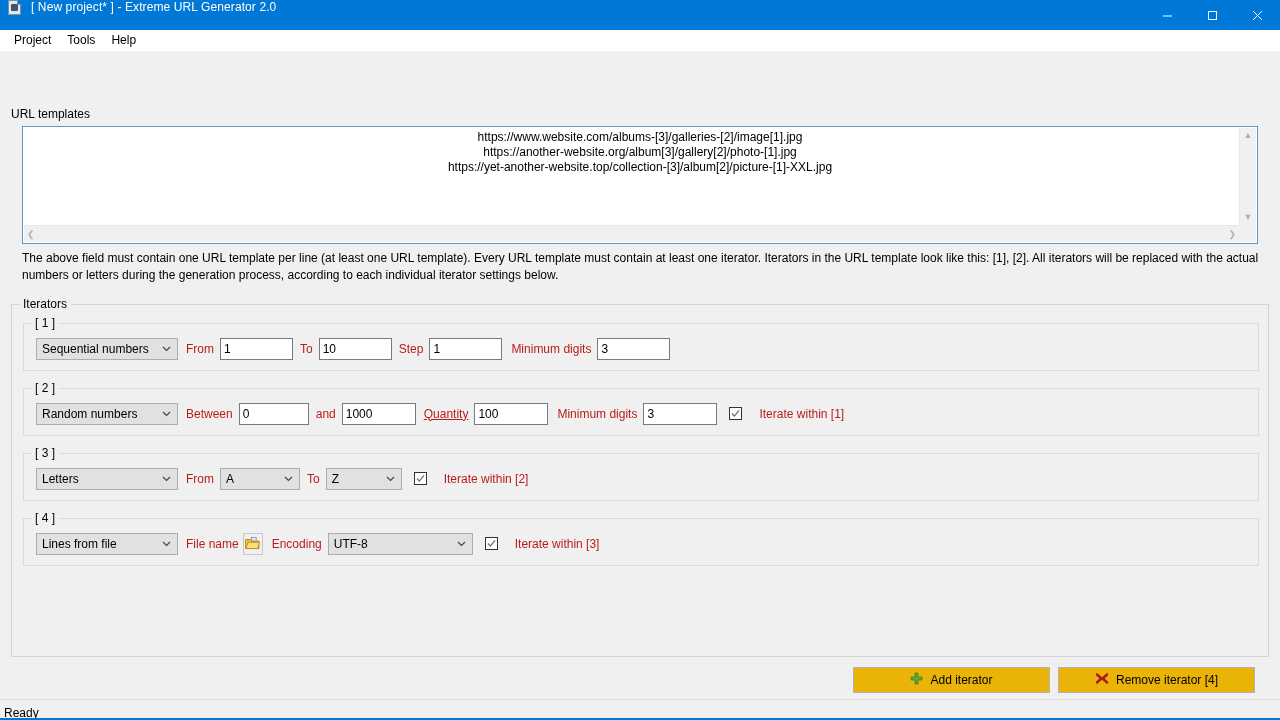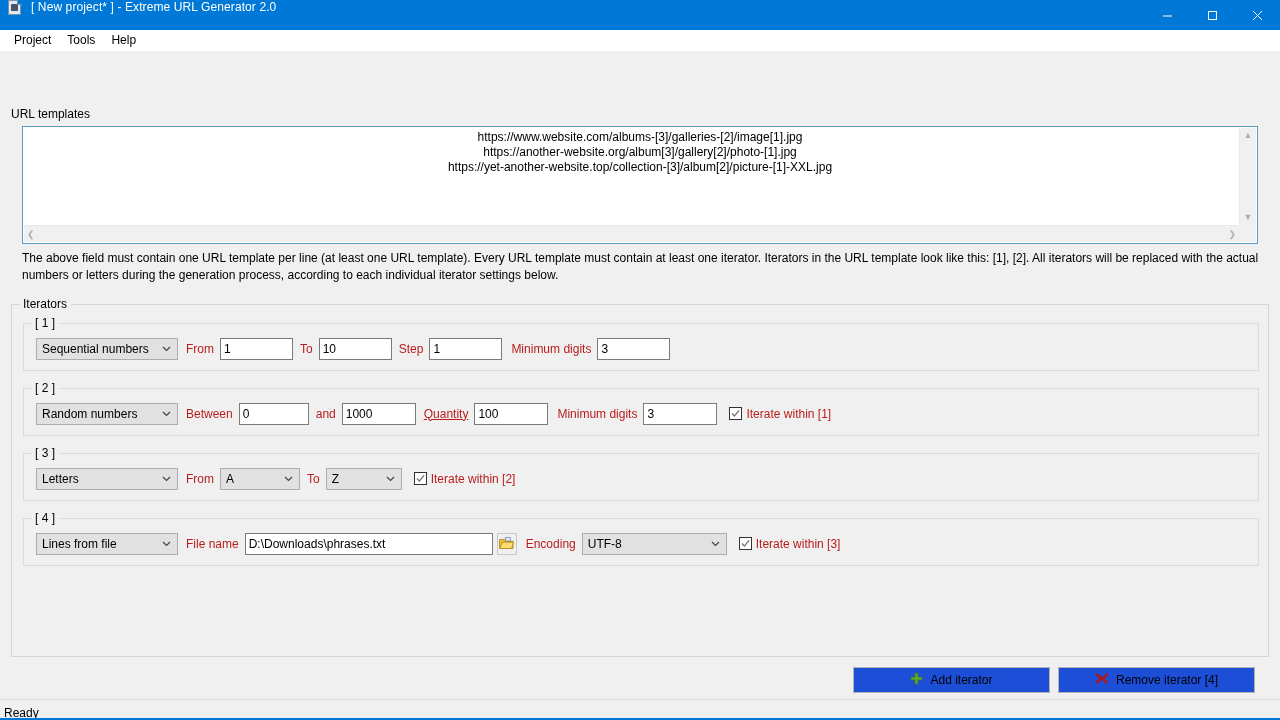--- a/index.html
+++ b/index.html
@@ -193,21 +193,21 @@
     display: flex; align-items: center;
     padding: 0 3px;
     font-size: 12px;
     color: #000;
     flex: none;
     overflow: hidden;
     white-space: nowrap;
   }
 
   .chk {
-    display: flex; align-items: center; flex: none;
+    display: flex; align-items: center; flex: none; gap: 13px;
   }
   .chk .box {
     width: 13px; height: 13px;
     background: #fff;
     border: 1px solid #333;
     margin-right: 4px;
     position: relative;
     flex: none;
   }
   .chk .box svg { position: absolute; left: 1px; top: 1px; }
@@ -216,21 +216,21 @@
     width: 20px; height: 22px;
     background: #f0f0f0;
     border: 1px solid #c8c8c8;
     display: flex; align-items: center; justify-content: center;
     flex: none;
   }
 
   
   .btn {
     height: 26px;
-    background: #1d4ed8;
+    background: #eab308;
     border: 1px solid #b4b4b4;
     display: flex; align-items: center; justify-content: center;
     font-size: 12px;
     color: #000;
     position: absolute;
     gap: 7px;
   }
   #add-iterator { left: 853px; top: 616px; width: 197px; }
   #remove-iterator { left: 1058px; top: 616px; width: 197px; }
 
@@ -425,21 +425,20 @@
       <div class="iter-row">
         <div class="combo" style="width:142px;">
           <span>Lines from file</span>
           <span class="chev">
             <svg width="9" height="6" viewBox="0 0 9 6">
                 <path d="M1 1l3.5 3.5L8 1" fill="none" stroke="#444" stroke-width="1.2"></path>
               </svg>
           </span>
         </div>
         <span class="lbl" style="margin-left:8px;">File name</span>
-        <div class="tbox" style="width:248px; margin-left:6px;">D:\Downloads\phrases.txt</div>
         <div class="folder-btn" style="margin-left:4px;">
           <svg width="15" height="13" viewBox="0 0 15 13">
             <path d="M0.5 2.5h5l1.3 1.6H14v7.4H0.5z" fill="#f2c12e" stroke="#a9851a" stroke-width="0.8"></path>
             <path d="M3.2 5.2h11.3l-1.9 6.3H0.9z" fill="#ffdd72" stroke="#a9851a" stroke-width="0.8"></path>
             <rect x="6.6" y="0.6" width="4.6" height="3.4" fill="#e3e6f5" stroke="#7e84a8" stroke-width="0.7"></rect>
           </svg>
         </div>
         <span class="lbl" style="margin-left:9px;">Encoding</span>
         <div class="combo" style="width:145px; margin-left:6px;">
           <span>UTF-8</span>

